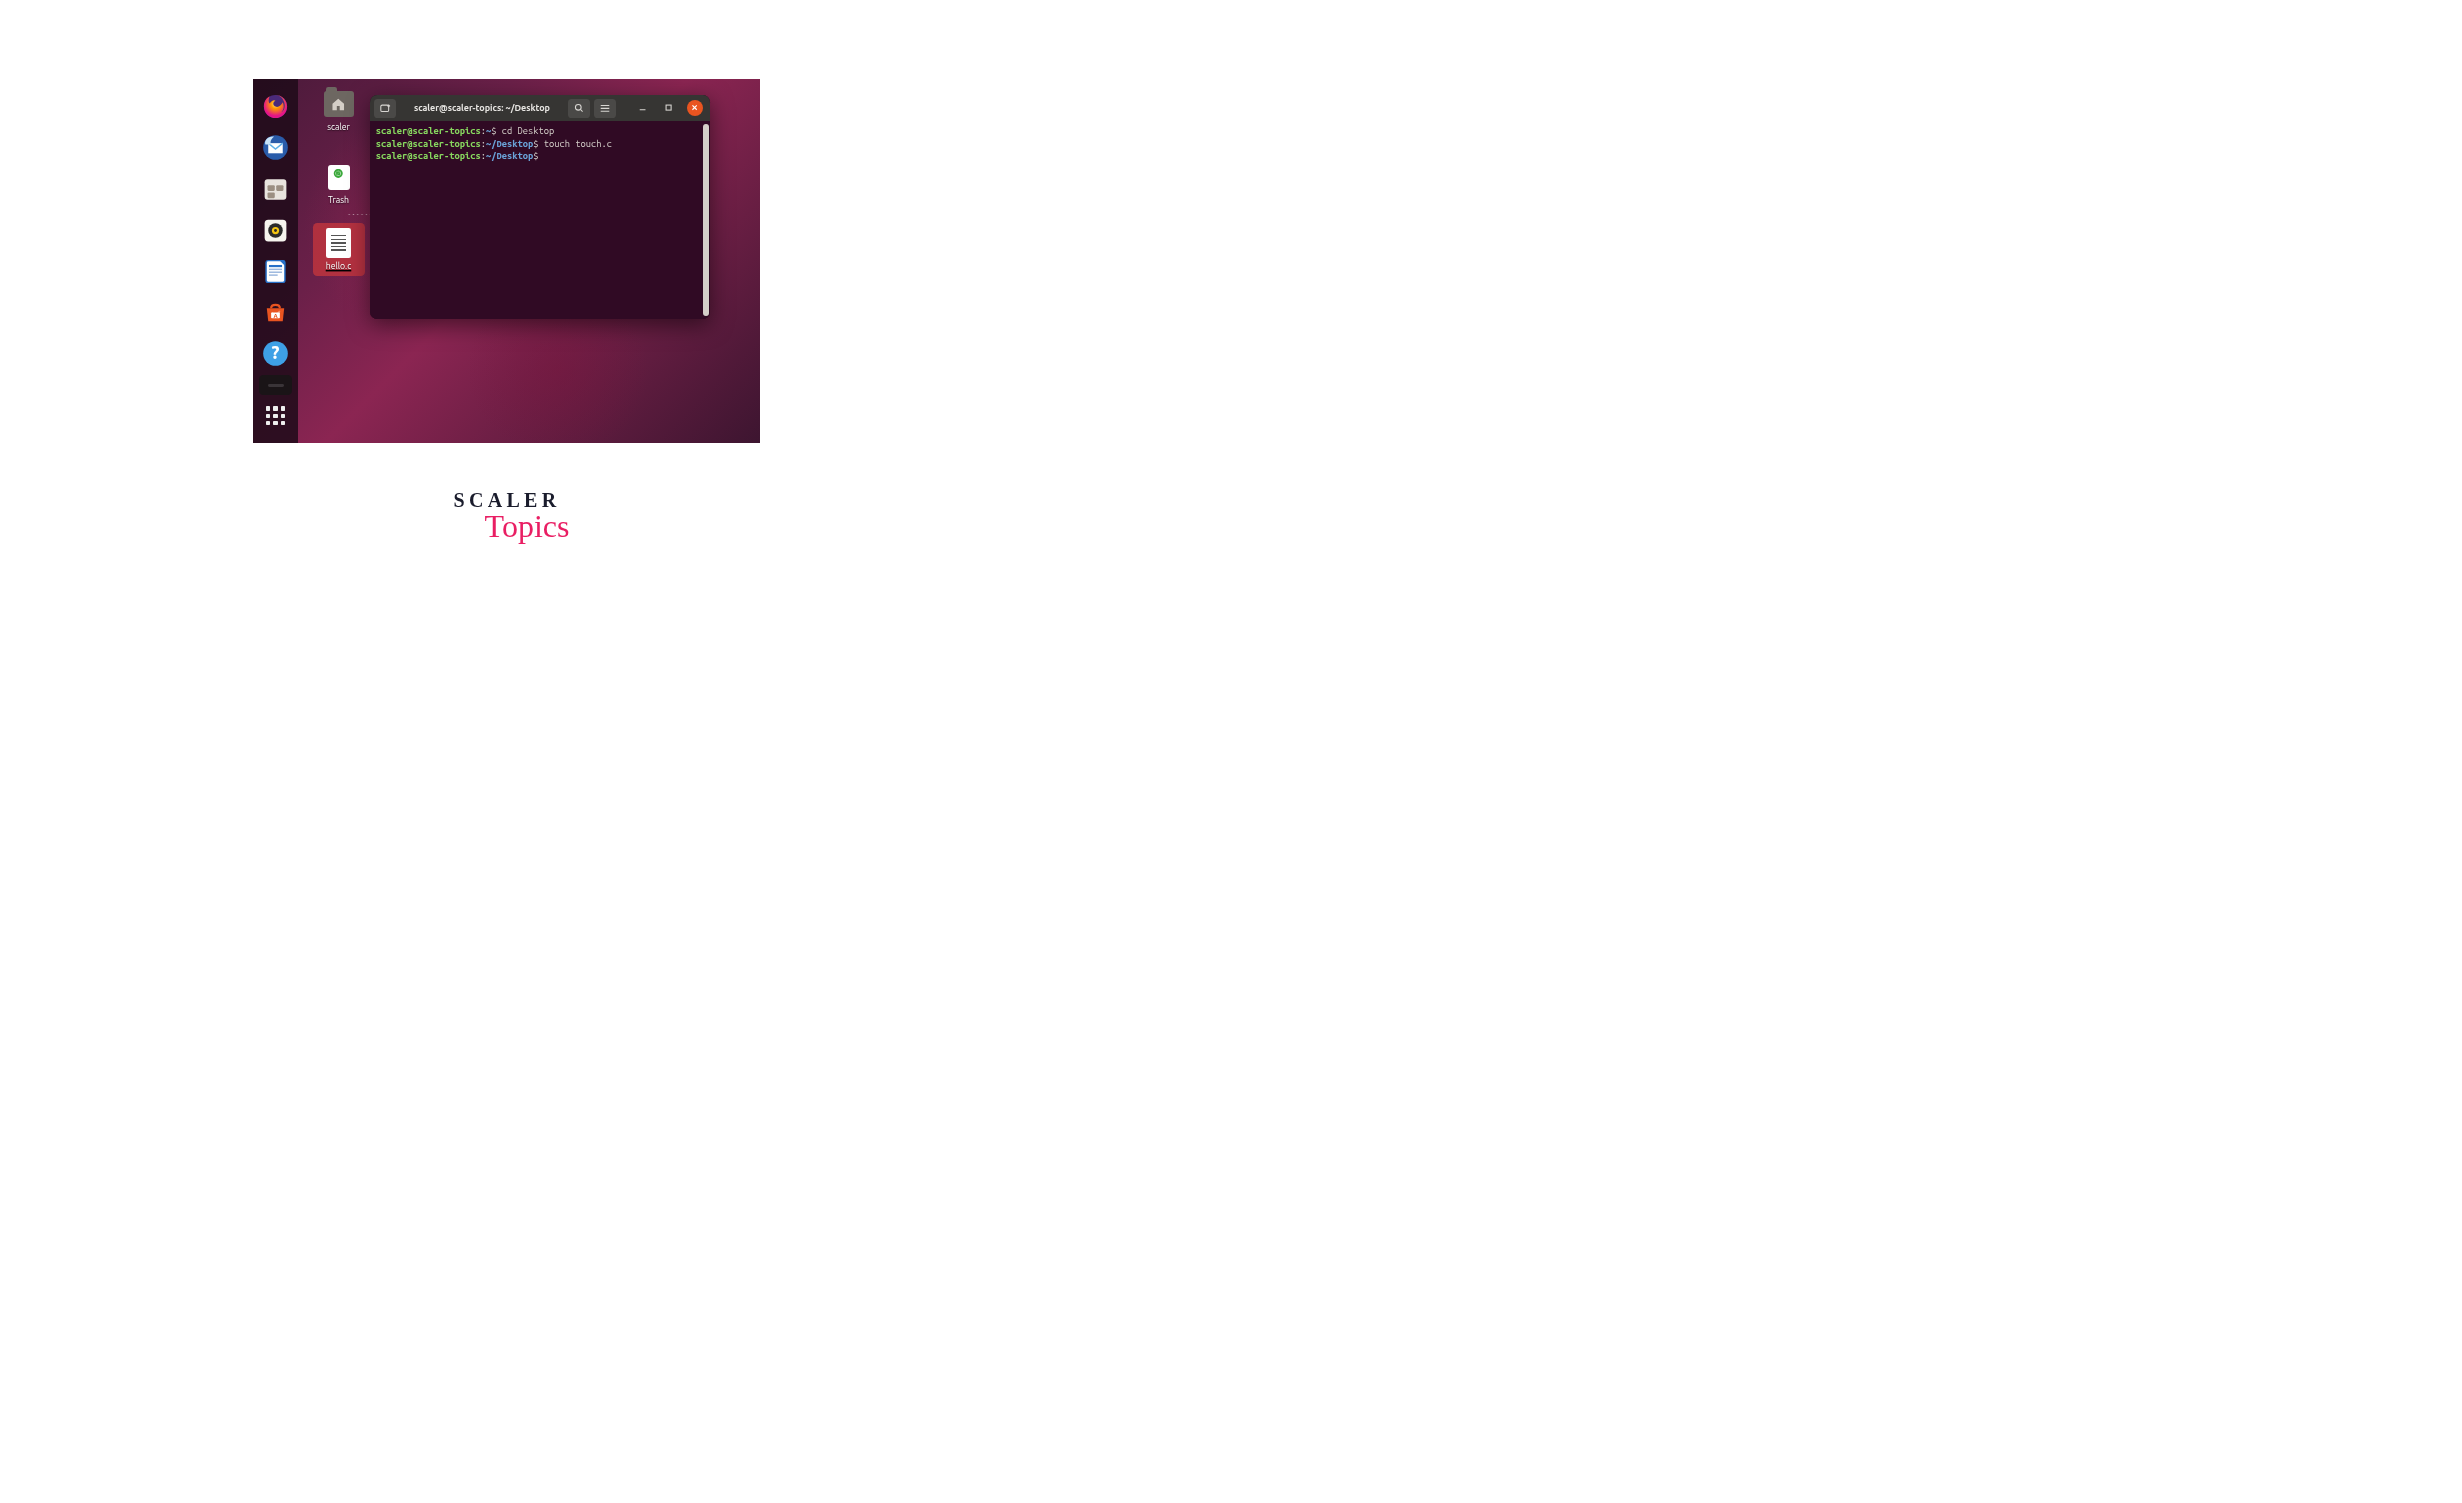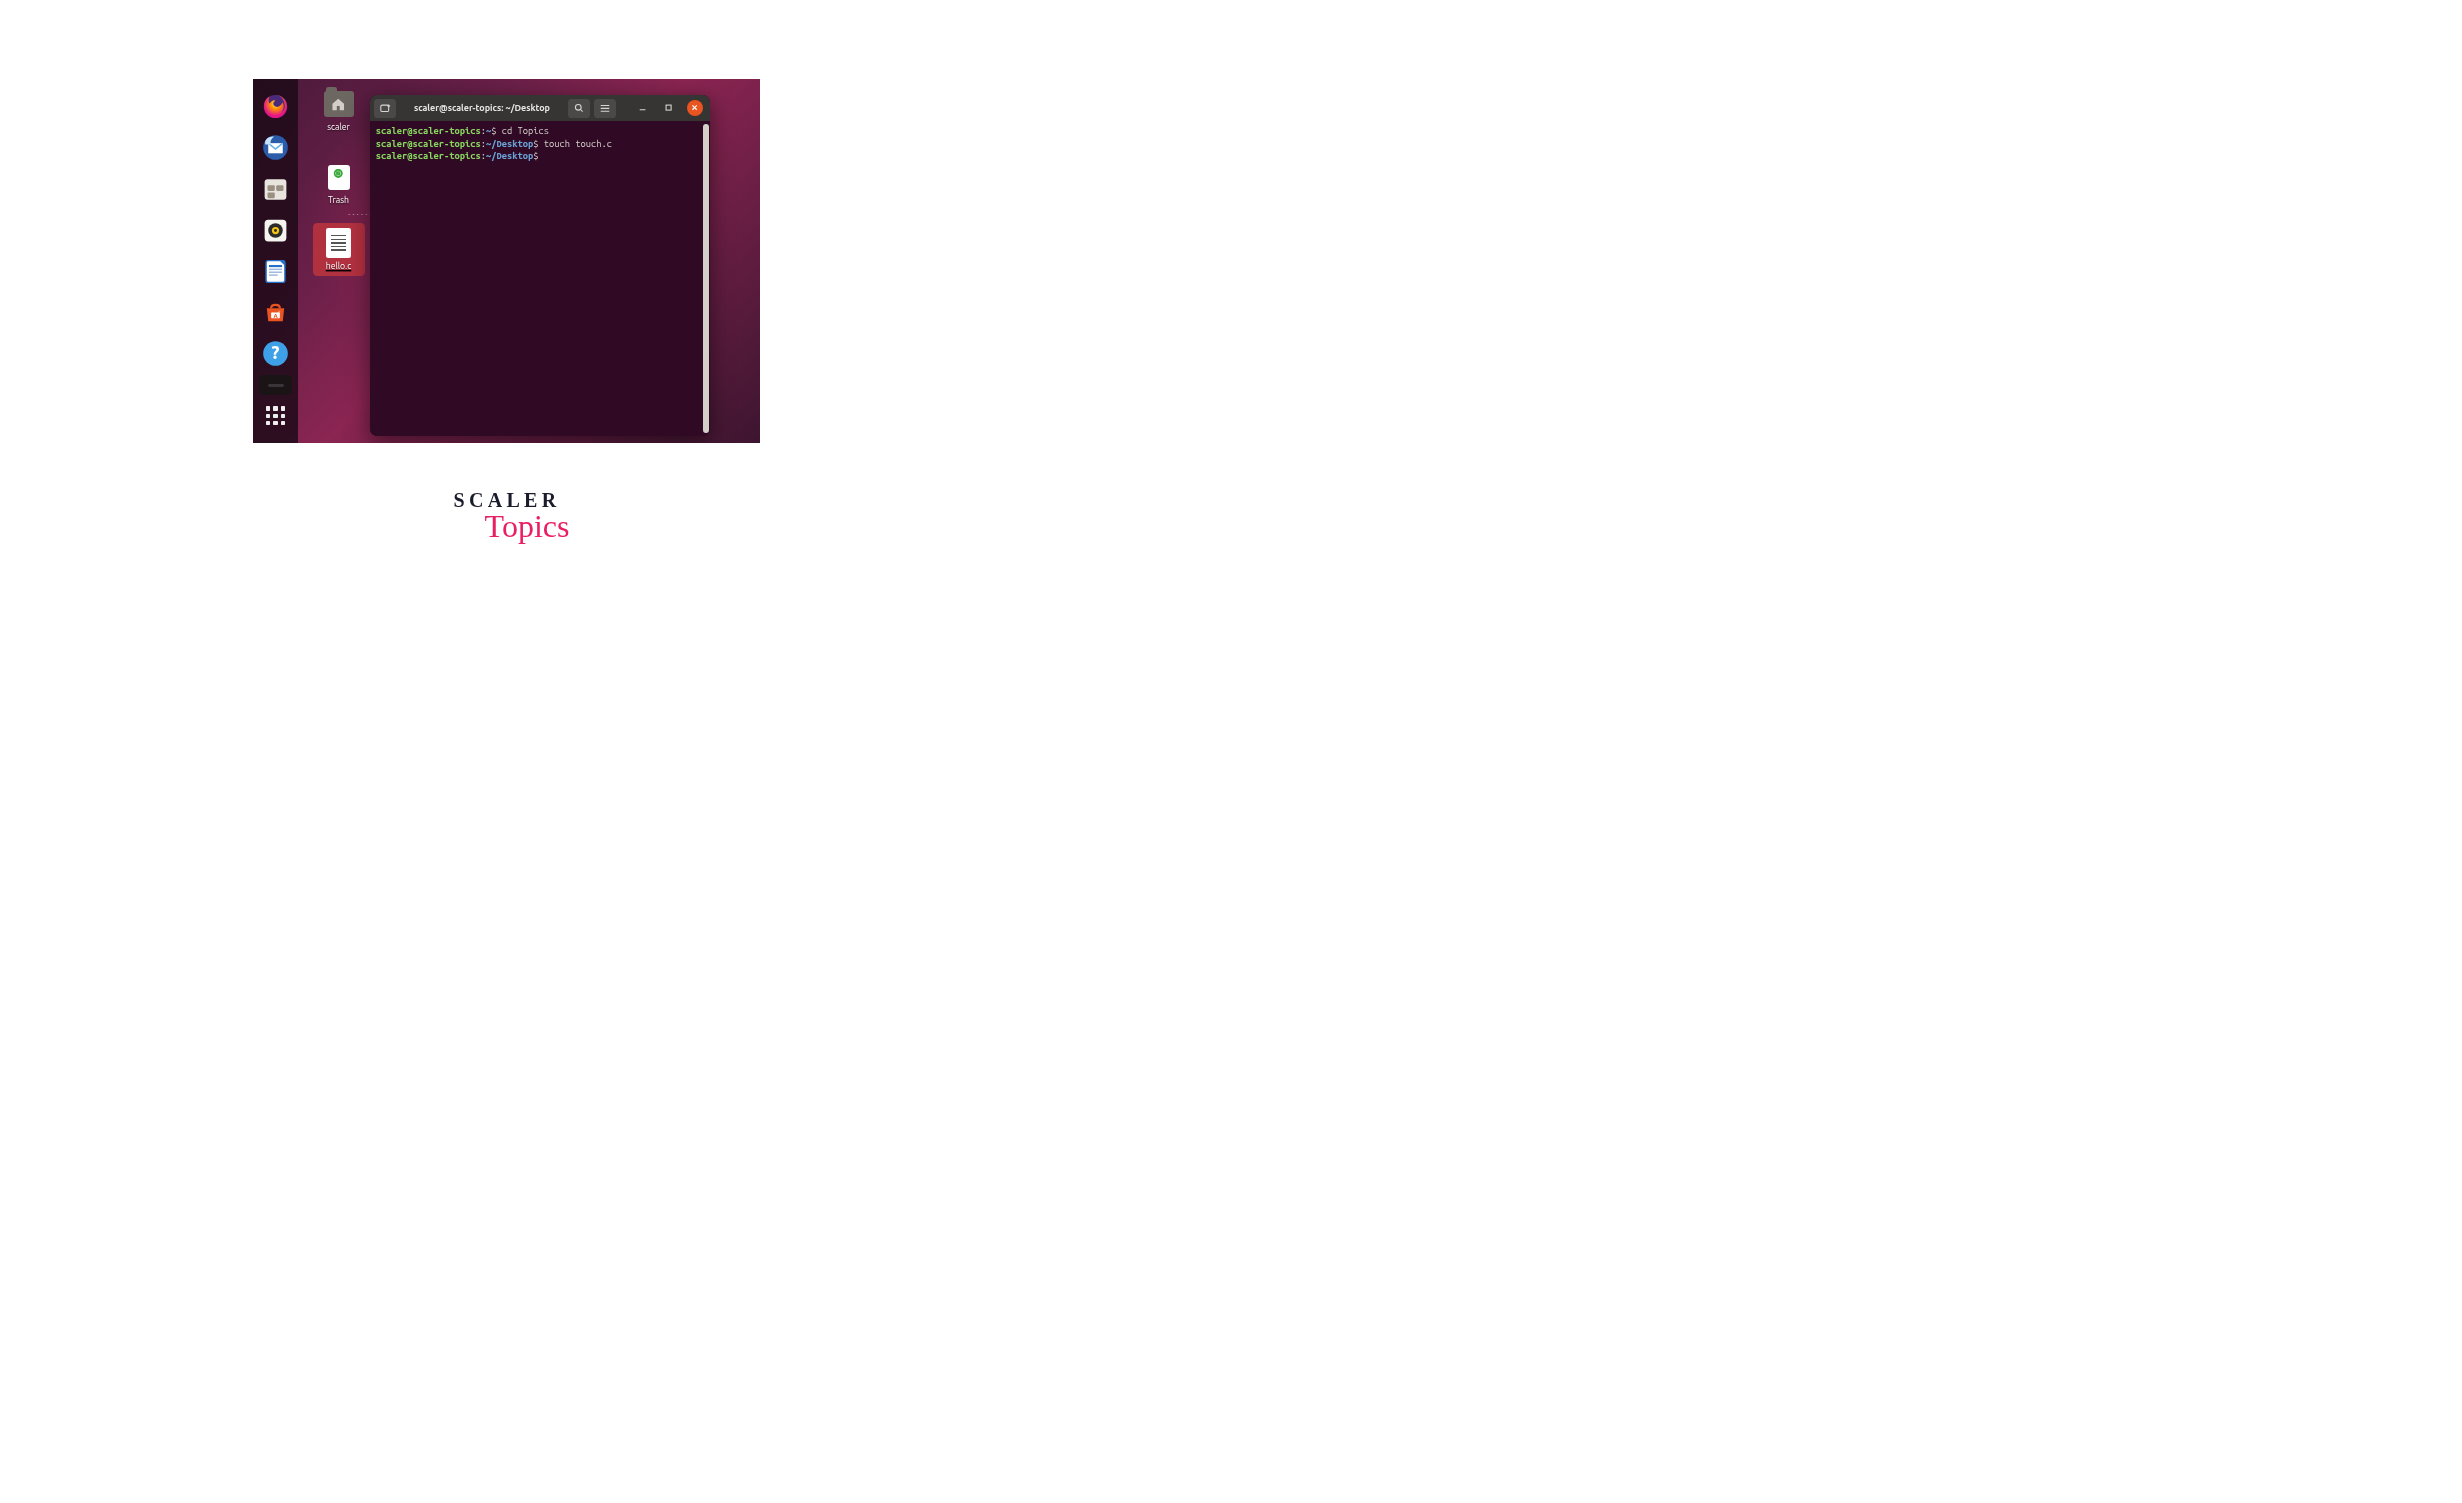--- a/index.html
+++ b/index.html
@@ -93,21 +93,21 @@
     }
     .desktop-icon-label {
       color: #fff;
       font-size: 8.7px;
       margin-top: 2.9px;
       text-shadow: 0 0.7px 1.4px rgba(0,0,0,.6);
     }
     .terminal-window {
       position: absolute;
       left: 117px; top: 16px;
-      width: 340px; height: 341px;
+      width: 340px; height: 224px;
       background: #2c0b1f;
       border-radius: 7.2px;
       box-shadow: 0 5.8px 22px rgba(0,0,0,.5);
       z-index: 10;
       overflow: hidden;
       display: flex;
       flex-direction: column;
     }
     .titlebar {
       height: 26px;
@@ -353,21 +353,21 @@
               <rect x="1.5" y="1.5" width="7" height="7" fill="none" stroke="#d8d6d2" stroke-width="1.5"></rect>
             </svg>
         </div>
         <div class="window-ctrl close">
           <svg width="7.2" height="7.2" viewBox="0 0 10 10">
               <path d="M2 2 L8 8 M8 2 L2 8" stroke="#fff" stroke-width="1.6"></path>
             </svg>
         </div>
       </div>
       <div class="terminal-body">
-        <div class="term-line"><span class="p-user">scaler@scaler-topics</span><span class="p-colon">:</span><span class="p-path">~</span><span class="p-dollar">$ </span><span class="p-cmd">cd Topics</span></div>
+        <div class="term-line"><span class="p-user">scaler@scaler-topics</span><span class="p-colon">:</span><span class="p-path">~</span><span class="p-dollar">$ </span><span class="p-cmd">cd Desktop</span></div>
         <div class="term-line"><span class="p-user">scaler@scaler-topics</span><span class="p-colon">:</span><span class="p-path">~/Desktop</span><span class="p-dollar">$ </span><span class="p-cmd">touch touch.c</span></div>
         <div class="term-line"><span class="p-user">scaler@scaler-topics</span><span class="p-colon">:</span><span class="p-path">~/Desktop</span><span class="p-dollar">$ </span><span class="p-cmd"></span></div>
         <div class="scrollbar-gutter"></div>
       </div>
     </div>
 
   </div>
 </div>
 
 <div class="logo">

